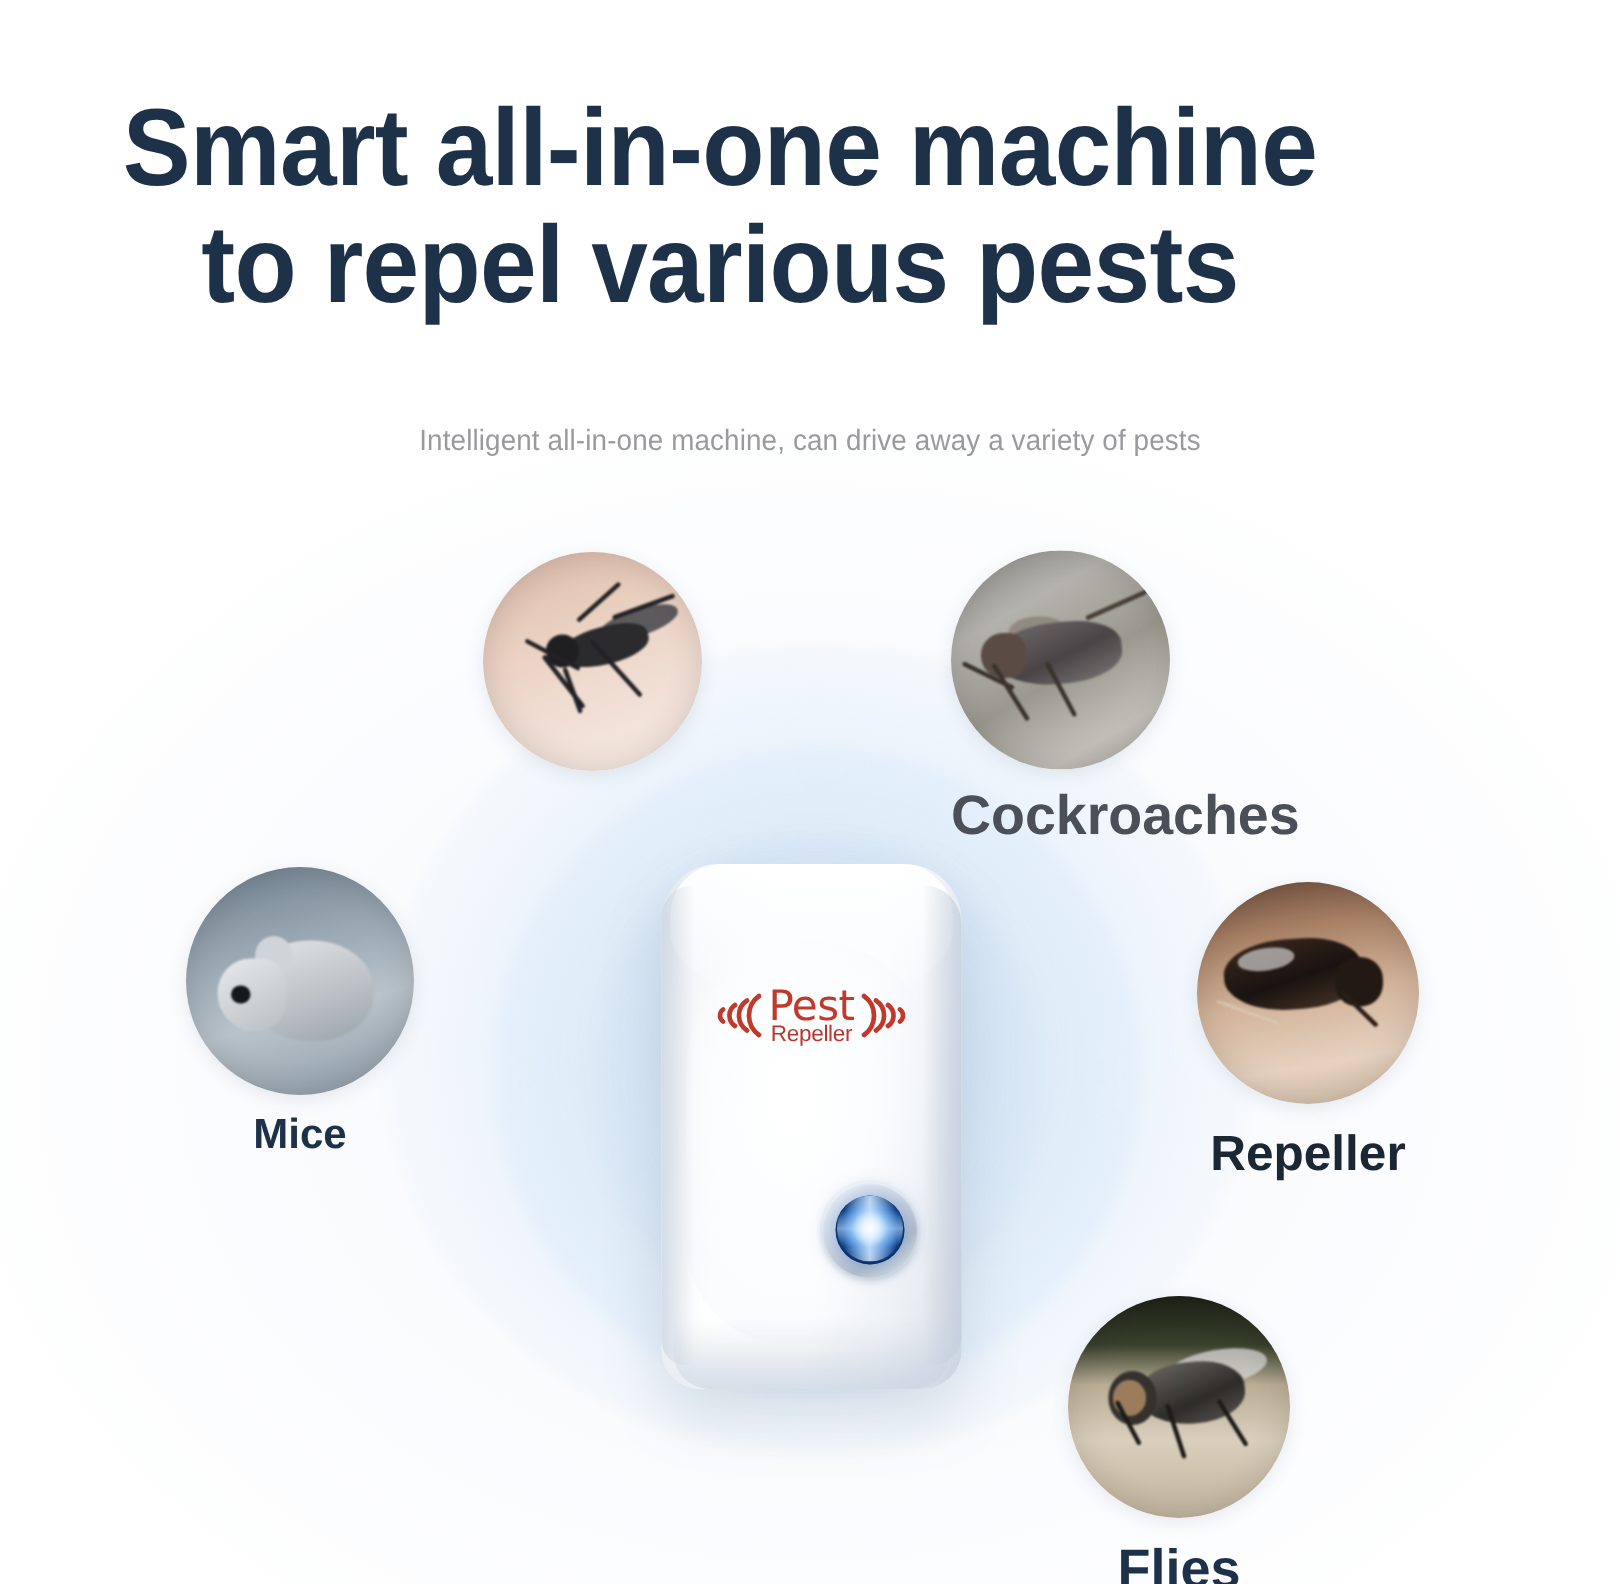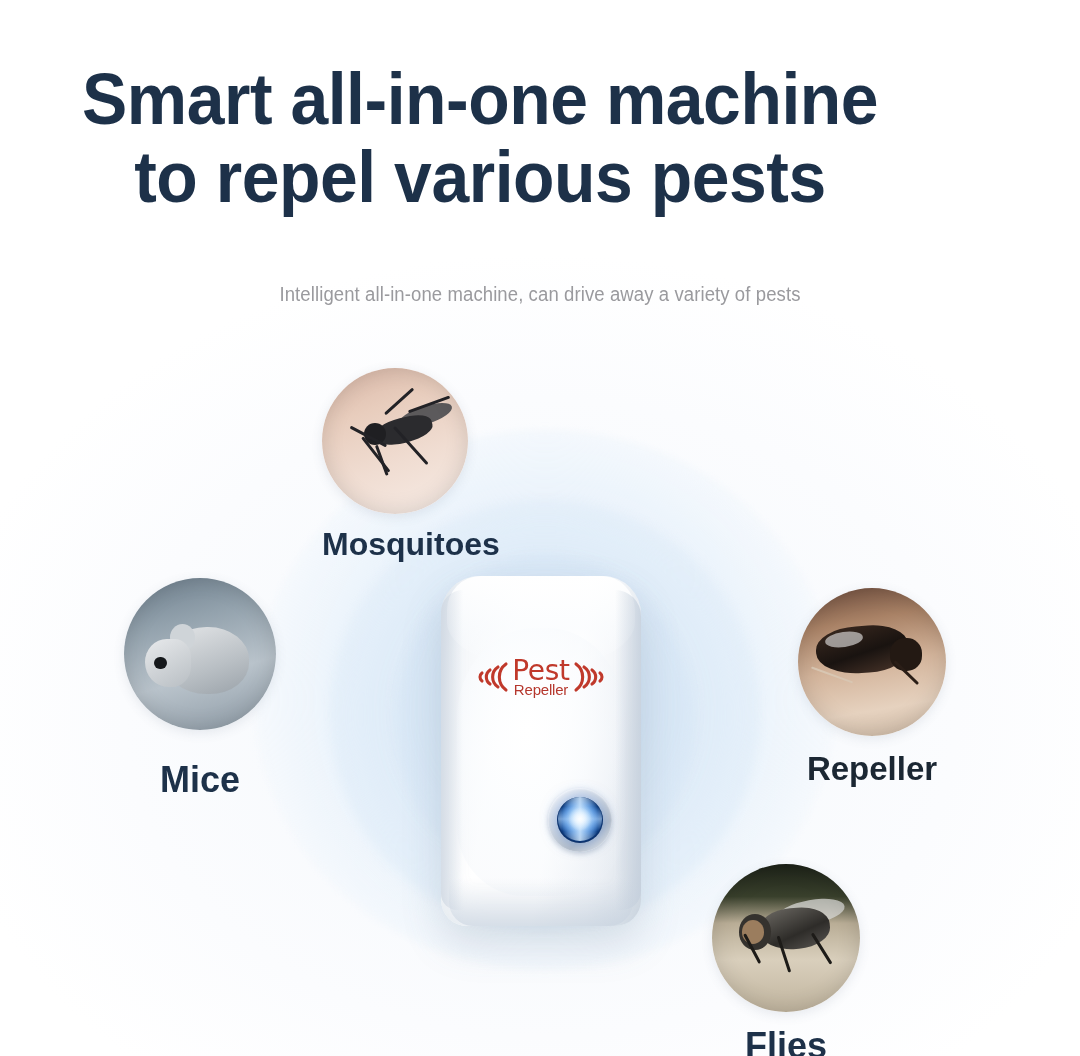--- a/index.html
+++ b/index.html
@@ -281,22 +281,22 @@
   .pest-cockroaches { left: 634px; top: 367px; }
   .pest-cockroaches .pest-photo { width: 146px; height: 146px; }
   .pest-cockroaches .pest-label {
     margin-top: 12px; width: 146px;
     font-size: 37px; color: #4b5058;
   }
 
   .pest-mice { left: 124px; top: 578px; }
   .pest-mice .pest-photo { width: 152px; height: 152px; }
   .pest-mice .pest-label {
-    margin-top: 32px; width: 152px;
-    font-size: 36px; color: #1d3149;
+    margin-top: 12px; width: 152px;
+    font-size: 28px; color: #1d3149;
   }
 
   .pest-bedbugs { left: 798px; top: 588px; }
   .pest-bedbugs .pest-photo { width: 148px; height: 148px; }
   .pest-bedbugs .pest-label {
     margin-top: 16px; width: 148px;
     font-size: 33px; color: #1b2733;
   }
 
   .pest-fleas { left: 208px; top: 826px; }
@@ -443,23 +443,38 @@
         <div class="blob mq-head"></div>
         <div class="leg" style="left:18%;top:46%;width:28%;height:2.5px;transform:rotate(28deg);"></div>
         <div class="leg" style="left:22%;top:58%;width:30%;height:2.5px;transform:rotate(52deg);"></div>
         <div class="leg" style="left:44%;top:52%;width:34%;height:2.5px;transform:rotate(48deg);"></div>
         <div class="leg" style="left:40%;top:22%;width:26%;height:2.5px;transform:rotate(-42deg);"></div>
         <div class="leg" style="left:58%;top:24%;width:30%;height:2.5px;transform:rotate(-20deg);"></div>
         <div class="leg" style="left:30%;top:62%;width:22%;height:2.5px;transform:rotate(70deg);"></div>
       </div>
       <div class="photo-vignette"></div>
     </div>
-    <div class="pest-label">Mosquitoes</div>
-  </div>
-
+  </div>
+
+  <div class="pest pest-cockroaches">
+    <div class="pest-photo">
+      <div class="scene scene-stone-gray"></div>
+      <div class="photo-blur">
+        <div class="blob cr-pronotum"></div>
+        <div class="blob cr-body"></div>
+        <div class="blob cr-head"></div>
+        <div class="leg" style="left:4%;top:56%;width:26%;height:2.5px;background:#3a322c;transform:rotate(26deg);"></div>
+        <div class="leg" style="left:12%;top:64%;width:30%;height:2.5px;background:#3a322c;transform:rotate(58deg);"></div>
+        <div class="leg" style="left:36%;top:62%;width:28%;height:2.5px;background:#3a322c;transform:rotate(62deg);"></div>
+        <div class="leg" style="left:60%;top:24%;width:30%;height:2.5px;background:#4a4038;transform:rotate(-24deg);"></div>
+      </div>
+      <div class="photo-vignette"></div>
+    </div>
+    <div class="pest-label">Cockroaches</div>
+  </div>
 
   <div class="pest pest-mice">
     <div class="pest-photo">
       <div class="scene scene-bluegray"></div>
       <div class="photo-blur">
         <div class="blob ms-body"></div>
         <div class="blob ms-ear"></div>
         <div class="blob ms-head"></div>
         <div class="blob ms-eye"></div>
       </div>

